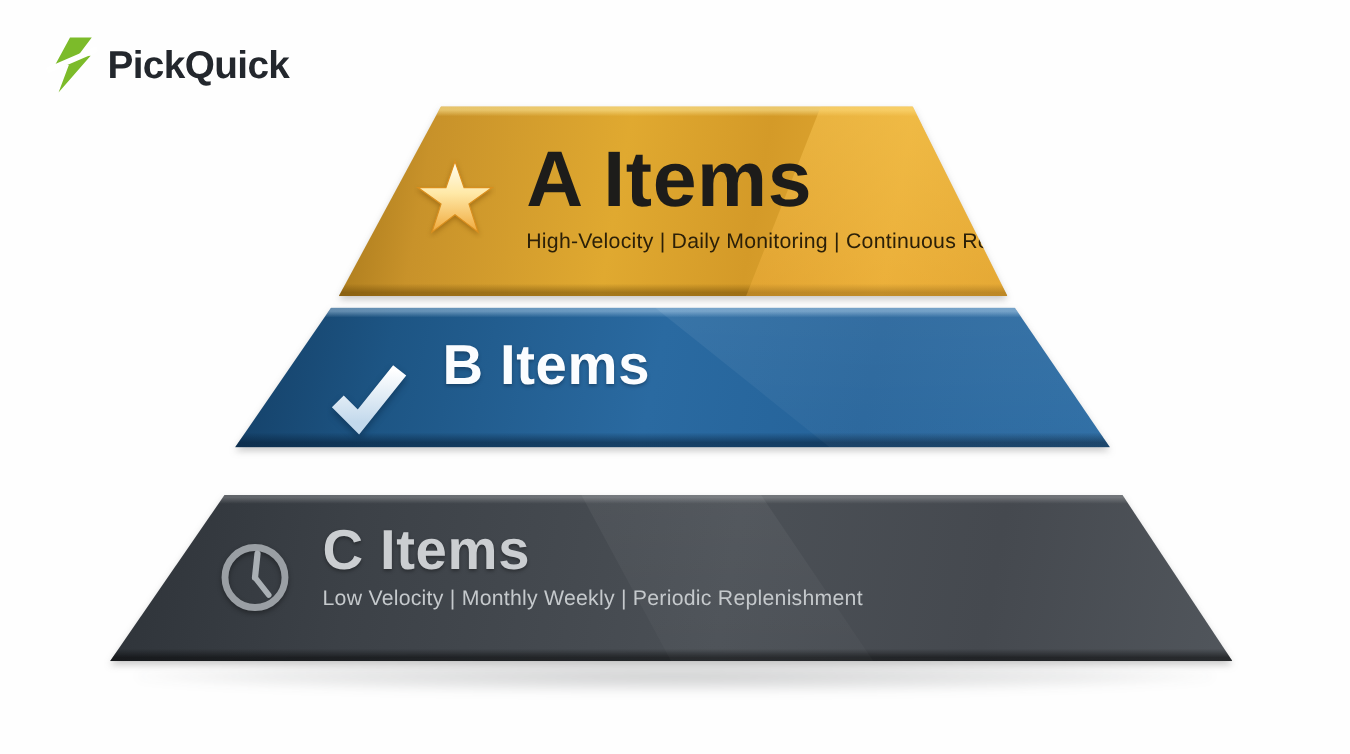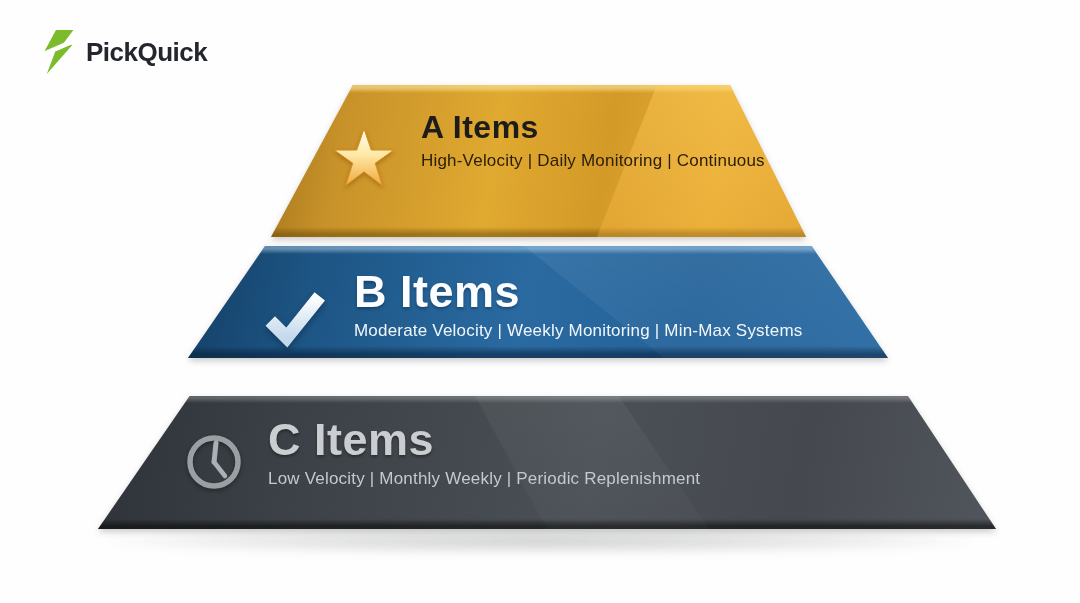--- a/index.html
+++ b/index.html
@@ -5,21 +5,21 @@
   html,body{margin:0;padding:0;}
   body{
     width:1080px;height:603px;
     background:#fefefe;
     font-family:"Liberation Sans","DejaVu Sans",sans-serif;
     position:relative;overflow:hidden;
   }
   
   .logo{position:absolute;left:34px;top:28px;display:flex;align-items:center;gap:8px;}
   .logo-icon{width:44px;height:48px;}
-  .logo-text{font-size:26px;font-weight:bold;color:#23272d;letter-spacing:-0.5px;}
+  .logo-text{font-size:31px;font-weight:bold;color:#23272d;letter-spacing:-0.5px;}
 
   
   .tier{position:absolute;filter:drop-shadow(0 3px 3px rgba(70,70,70,0.28));}
   .tier-inner{position:absolute;inset:0;}
 
   .tier-a{left:271px;top:85px;width:535px;height:152px;}
   .tier-a .tier-inner{
     clip-path:polygon(15.3% 0,85.8% 0,100% 100%,0 100%);
     background:
       linear-gradient(to bottom,rgba(255,236,160,0.55) 0 3px,rgba(255,255,255,0) 8px),
@@ -35,41 +35,41 @@
     clip-path:polygon(11% 0,89.1% 0,100% 100%,0 100%);
     background:
       linear-gradient(to bottom,rgba(210,235,255,0.40) 0 3px,rgba(255,255,255,0) 8px),
       linear-gradient(to top,rgba(6,30,54,0.55) 0 4px,rgba(0,0,0,0) 12px),
       linear-gradient(102deg,#143f66 0%,#1d5584 18%,#2a6aa1 48%,#25639a 72%,#2a6ba3 100%);
   }
   .tier-b .sheen{position:absolute;inset:0;
     clip-path:polygon(48% 0,100% 0,100% 100%,68% 100%);
     background:linear-gradient(to bottom,rgba(255,255,255,0.07),rgba(255,255,255,0.03));}
 
-  .tier-c{left:98px;top:396px;width:898px;height:133px;}
+  .tier-c{left:88px;top:396px;width:898px;height:133px;}
   .tier-c .tier-inner{
     clip-path:polygon(10.2% 0,90.2% 0,100% 100%,0 100%);
     background:
       linear-gradient(to bottom,rgba(255,255,255,0.22) 0 2px,rgba(255,255,255,0) 7px),
       linear-gradient(to top,rgba(0,0,0,0.50) 0 3px,rgba(0,0,0,0) 10px),
       linear-gradient(100deg,#2e3339 0%,#3c4147 22%,#4b5056 55%,#45494f 78%,#51565c 100%);
   }
   .tier-c .sheen{position:absolute;inset:0;
     clip-path:polygon(42% 0,58% 0,68% 100%,50% 100%);
     background:linear-gradient(to bottom,rgba(255,255,255,0.05),rgba(255,255,255,0.02));}
 
   
   .tier-icon{position:absolute;}
   .tier-text{position:absolute;display:flex;flex-direction:column;}
   .tier-title{font-weight:800;line-height:1.05;letter-spacing:0.5px;}
   .tier-sub{margin-top:6px;font-size:17px;letter-spacing:0.2px;white-space:nowrap;}
 
   .tier-a .tier-icon{left:60px;top:40px;width:66px;height:66px;}
   .tier-a .tier-text{left:150px;top:26px;}
-  .tier-a .tier-title{font-size:32px;color:#1d1c1a;}
+  .tier-a .tier-title{font-size:63px;color:#1d1c1a;}
   .tier-a .tier-sub{color:#2c2008;font-weight:500;}
 
   .tier-b .tier-icon{left:74px;top:40px;width:66px;height:66px;}
   .tier-b .tier-text{left:166px;top:22px;}
   .tier-b .tier-title{font-size:45px;color:#fbfdff;text-shadow:0 2px 3px rgba(0,20,40,0.35);}
   .tier-b .tier-sub{color:#f1f6fb;font-weight:500;}
 
   .tier-c .tier-icon{left:84px;top:34px;width:64px;height:64px;}
   .tier-c .tier-text{left:170px;top:20px;}
   .tier-c .tier-title{font-size:45px;color:#cbcED1;text-shadow:0 2px 3px rgba(0,0,0,0.35);}
@@ -121,21 +121,20 @@
       <defs>
         <linearGradient id="chkG" x1="0" y1="0" x2="0" y2="1">
           <stop offset="0" stop-color="#ffffff"></stop>
           <stop offset="1" stop-color="#c3d9ec"></stop>
         </linearGradient>
       </defs>
       <path d="M8 34 L24 50 L56 10" fill="none" stroke="url(#chkG)" stroke-width="13" stroke-linecap="butt" stroke-linejoin="miter" style="filter:drop-shadow(0 3px 3px rgba(0,25,50,0.4))"></path>
     </svg>
     <div class="tier-text">
       <div class="tier-title">B Items</div>
-      <div class="tier-sub">Moderate Velocity | Weekly Monitoring | Min-Max Systems</div>
     </div>
   </div>
 </div>
 
 <div class="tier tier-c">
   <div class="tier-inner">
     <div class="sheen"></div>
     <svg class="tier-icon" viewBox="0 0 64 64">
       <circle cx="32" cy="32" r="24" fill="none" stroke="#9a9fa4" stroke-width="5.5" style="filter:drop-shadow(0 2px 2px rgba(0,0,0,0.35))"></circle>
       <line x1="32" y1="32" x2="34" y2="13" stroke="#aab0b5" stroke-width="5" stroke-linecap="round"></line>

